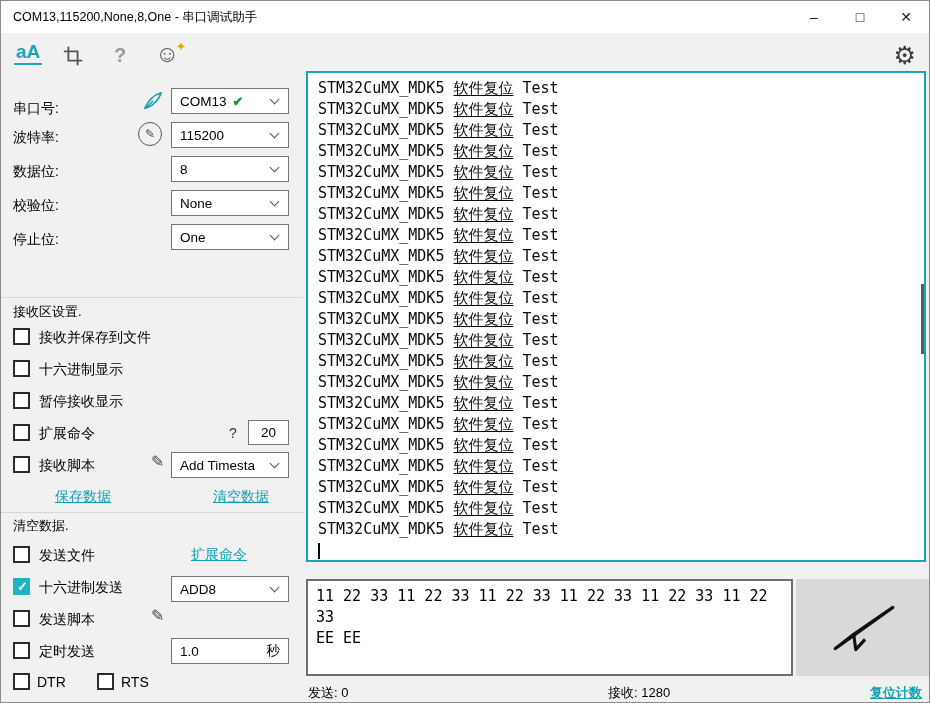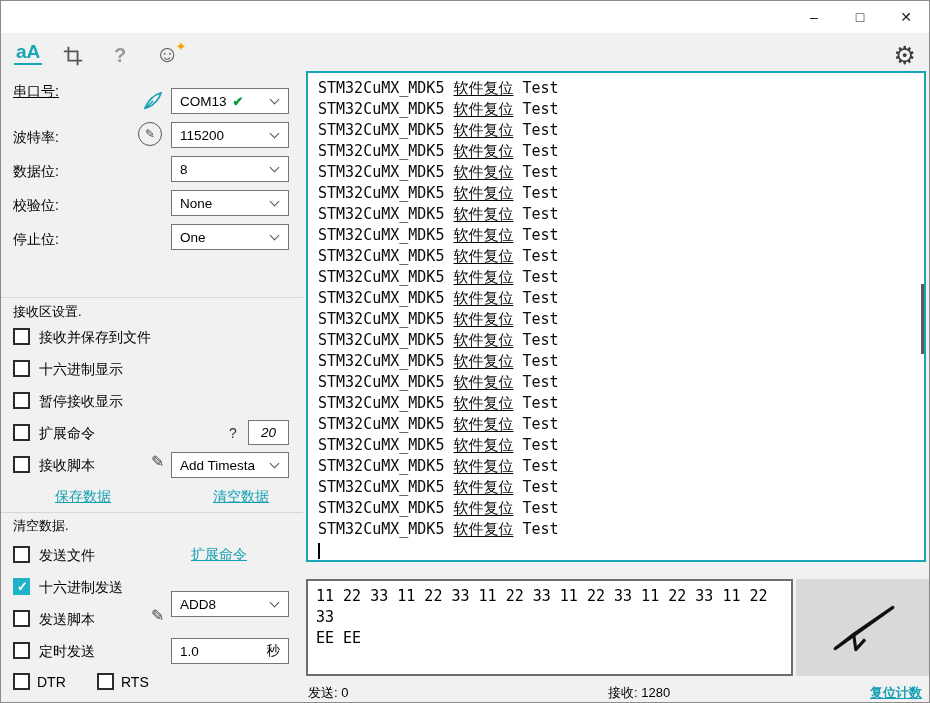--- a/index.html
+++ b/index.html
@@ -51,20 +51,21 @@
   #send-btn{position:absolute;left:795px;top:578px;width:135px;height:97px;background:#d9d9d9;display:flex;align-items:center;justify-content:center;cursor:pointer;}
   
   .status-txt{font-size:13px;white-space:nowrap;}
 </style>
 </head>
 <body>
 
 <div id="win">
 
   <div id="titlebar">
+    <span id="title-text">COM13,115200,None,8,One - 串口调试助手</span>
     <div id="win-controls">
       <span class="win-btn">–</span>
       <span class="win-btn">□</span>
       <span class="win-btn">✕</span>
     </div>
   </div>
 
   <div id="toolbar">
     <span class="tb-icon" style="left:13px;top:8px;">
       <span id="font-icon">aA</span>
@@ -82,21 +83,21 @@
       <span id="smiley-wrap" style="position:relative;display:inline-block;">
         <span>☺</span>
         <span id="star-icon">✦</span>
       </span>
     </span>
     <span class="tb-icon" style="right:13px;top:10px;">
       <span id="gear-icon">⚙</span>
     </span>
   </div>
 
-  <span class="abs lbl" style="left:12px;top:80px;text-decoration:underline;">串口号:</span>
+  <span class="abs lbl" style="left:12px;top:97px;">串口号:</span>
   <span class="abs" style="left:141px;top:89px;">
     <svg width="22" height="22" viewBox="0 0 24 24">
       <path d="M3 20 C7 11 14 5 21 3 C19 9 13 17 6 19 Z" fill="none" stroke="#14a0b4" stroke-width="1.8" stroke-linejoin="round"></path>
       <path d="M4 20 L12 12" fill="none" stroke="#14a0b4" stroke-width="1.6"></path>
     </svg>
   </span>
   <div class="dd" style="left:170px;top:87px;">
     <span>COM13</span>
     <span class="okchk">✔</span>
     <span class="chev"></span>
@@ -139,21 +140,21 @@
 
   <span class="cb" style="left:12px;top:359px;"></span>
   <span class="abs lbl" style="left:38px;top:358px;">十六进制显示</span>
 
   <span class="cb" style="left:12px;top:391px;"></span>
   <span class="abs lbl" style="left:38px;top:390px;">暂停接收显示</span>
 
   <span class="cb" style="left:12px;top:423px;"></span>
   <span class="abs lbl" style="left:38px;top:422px;">扩展命令</span>
   <span class="abs lbl" style="left:228px;top:422px;color:#333;">?</span>
-  <input class="small-input" style="left: 247px; top: 419px; width: 41px; height: 25px; font-style: italic;" value="20">
+  <input class="small-input" style="left: 247px; top: 419px; width: 41px; height: 25px;" value="20">
 
   <span class="cb" style="left:12px;top:455px;"></span>
   <span class="abs lbl" style="left:38px;top:454px;">接收脚本</span>
   <span class="abs pen-icon" style="left:150px;top:453px;">✎</span>
   <div class="dd" style="left:170px;top:451px;">
     <span style="overflow:hidden;white-space:nowrap;max-width:86px;">Add Timesta</span>
     <span class="chev"></span>
   </div>
 
   <span class="abs link" style="left:54px;top:487px;">保存数据</span>
@@ -166,21 +167,21 @@
   <span class="cb" style="left:12px;top:545px;"></span>
   <span class="abs lbl" style="left:38px;top:544px;">发送文件</span>
   <span class="abs link" style="left:190px;top:545px;">扩展命令</span>
 
   <span class="cb on" style="left:12px;top:577px;"></span>
   <span class="abs lbl" style="left:38px;top:576px;">十六进制发送</span>
 
   <span class="cb" style="left:12px;top:609px;"></span>
   <span class="abs lbl" style="left:38px;top:608px;">发送脚本</span>
   <span class="abs pen-icon" style="left:150px;top:607px;">✎</span>
-  <div class="dd" style="left:170px;top:590px;">
+  <div class="dd" style="left:170px;top:575px;">
     <span>ADD8</span>
     <span class="chev"></span>
   </div>
 
   <span class="cb" style="left:12px;top:641px;"></span>
   <span class="abs lbl" style="left:38px;top:640px;">定时发送</span>
   <div id="timed-box">
     <span>1.0</span>
     <span id="timed-unit">秒</span>
   </div>

